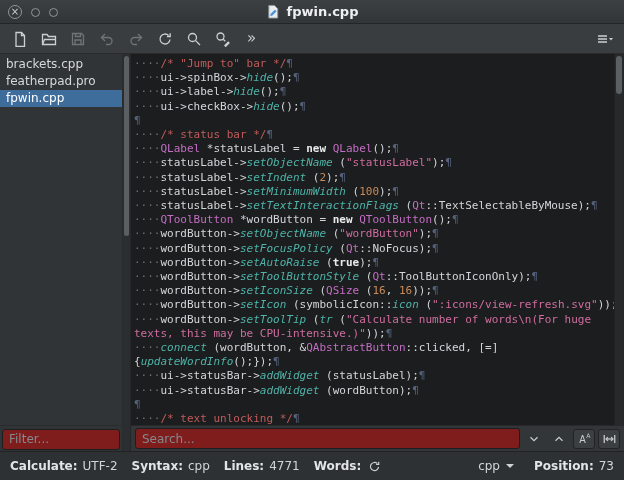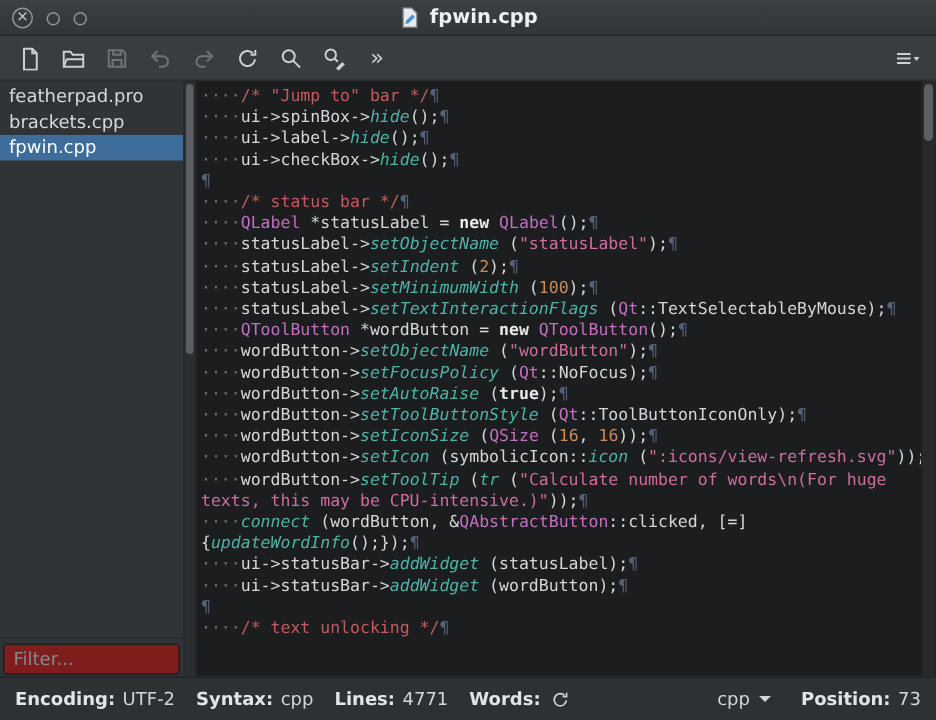--- a/index.html
+++ b/index.html
@@ -182,47 +182,73 @@
         <path d="M2 5h9M2 8h9M2 11h9"></path>
         <path d="M13 7h4l-2 2.6z" fill="currentColor" stroke="none"></path>
       </svg>
     </div>
   </div>
 
   <div class="main">
 
     <div class="sidebar">
       <div class="file-list">
+          <div class="file-item">brackets.cpp</div>
           <div class="file-item">featherpad.pro</div>
-          <div class="file-item">brackets.cpp</div>
           <div class="file-item selected">fpwin.cpp</div>
         </div>
       <div class="filter-row">
         <input type="text" placeholder="Filter..." style="">
       </div>
     </div>
 
     <div class="v-scroll">
       <div class="handle sb-handle"></div>
     </div>
 
     <div class="editor-col">
       <div class="editor-wrap">
         <div class="code"><div class="code-line"><span class="tok-w">····</span><span class="tok-c">/* "Jump to" bar */</span><span class="tok-p">¶</span></div><div class="code-line"><span class="tok-w">····</span><span class="tok-d">ui-&gt;spinBox-&gt;</span><span class="tok-f">hide</span><span class="tok-d">();</span><span class="tok-p">¶</span></div><div class="code-line"><span class="tok-w">····</span><span class="tok-d">ui-&gt;label-&gt;</span><span class="tok-f">hide</span><span class="tok-d">();</span><span class="tok-p">¶</span></div><div class="code-line"><span class="tok-w">····</span><span class="tok-d">ui-&gt;checkBox-&gt;</span><span class="tok-f">hide</span><span class="tok-d">();</span><span class="tok-p">¶</span></div><div class="code-line"><span class="tok-p">¶</span></div><div class="code-line"><span class="tok-w">····</span><span class="tok-c">/* status bar */</span><span class="tok-p">¶</span></div><div class="code-line"><span class="tok-w">····</span><span class="tok-t">QLabel</span><span class="tok-d"> *statusLabel = </span><span class="tok-k">new</span><span class="tok-d"> </span><span class="tok-t">QLabel</span><span class="tok-d">();</span><span class="tok-p">¶</span></div><div class="code-line"><span class="tok-w">····</span><span class="tok-d">statusLabel-&gt;</span><span class="tok-f">setObjectName</span><span class="tok-d"> (</span><span class="tok-s">"statusLabel"</span><span class="tok-d">);</span><span class="tok-p">¶</span></div><div class="code-line"><span class="tok-w">····</span><span class="tok-d">statusLabel-&gt;</span><span class="tok-f">setIndent</span><span class="tok-d"> (</span><span class="tok-n">2</span><span class="tok-d">);</span><span class="tok-p">¶</span></div><div class="code-line"><span class="tok-w">····</span><span class="tok-d">statusLabel-&gt;</span><span class="tok-f">setMinimumWidth</span><span class="tok-d"> (</span><span class="tok-n">100</span><span class="tok-d">);</span><span class="tok-p">¶</span></div><div class="code-line"><span class="tok-w">····</span><span class="tok-d">statusLabel-&gt;</span><span class="tok-f">setTextInteractionFlags</span><span class="tok-d"> (</span><span class="tok-t">Qt</span><span class="tok-d">::TextSelectableByMouse);</span><span class="tok-p">¶</span></div><div class="code-line"><span class="tok-w">····</span><span class="tok-t">QToolButton</span><span class="tok-d"> *wordButton = </span><span class="tok-k">new</span><span class="tok-d"> </span><span class="tok-t">QToolButton</span><span class="tok-d">();</span><span class="tok-p">¶</span></div><div class="code-line"><span class="tok-w">····</span><span class="tok-d">wordButton-&gt;</span><span class="tok-f">setObjectName</span><span class="tok-d"> (</span><span class="tok-s">"wordButton"</span><span class="tok-d">);</span><span class="tok-p">¶</span></div><div class="code-line"><span class="tok-w">····</span><span class="tok-d">wordButton-&gt;</span><span class="tok-f">setFocusPolicy</span><span class="tok-d"> (</span><span class="tok-t">Qt</span><span class="tok-d">::NoFocus);</span><span class="tok-p">¶</span></div><div class="code-line"><span class="tok-w">····</span><span class="tok-d">wordButton-&gt;</span><span class="tok-f">setAutoRaise</span><span class="tok-d"> (</span><span class="tok-k">true</span><span class="tok-d">);</span><span class="tok-p">¶</span></div><div class="code-line"><span class="tok-w">····</span><span class="tok-d">wordButton-&gt;</span><span class="tok-f">setToolButtonStyle</span><span class="tok-d"> (</span><span class="tok-t">Qt</span><span class="tok-d">::ToolButtonIconOnly);</span><span class="tok-p">¶</span></div><div class="code-line"><span class="tok-w">····</span><span class="tok-d">wordButton-&gt;</span><span class="tok-f">setIconSize</span><span class="tok-d"> (</span><span class="tok-t">QSize</span><span class="tok-d"> (</span><span class="tok-n">16</span><span class="tok-d">, </span><span class="tok-n">16</span><span class="tok-d">));</span><span class="tok-p">¶</span></div><div class="code-line"><span class="tok-w">····</span><span class="tok-d">wordButton-&gt;</span><span class="tok-f">setIcon</span><span class="tok-d"> (symbolicIcon::</span><span class="tok-f">icon</span><span class="tok-d"> (</span><span class="tok-s">":icons/view-refresh.svg"</span><span class="tok-d">));</span></div><div class="code-line"><span class="tok-w">····</span><span class="tok-d">wordButton-&gt;</span><span class="tok-f">setToolTip</span><span class="tok-d"> (</span><span class="tok-f">tr</span><span class="tok-d"> (</span><span class="tok-s">"Calculate number of words\n(For huge </span></div><div class="code-line"><span class="tok-s">texts, this may be CPU-intensive.)"</span><span class="tok-d">));</span><span class="tok-p">¶</span></div><div class="code-line"><span class="tok-w">····</span><span class="tok-f">connect</span><span class="tok-d"> (wordButton, &amp;</span><span class="tok-t">QAbstractButton</span><span class="tok-d">::clicked, [=]</span></div><div class="code-line"><span class="tok-d">{</span><span class="tok-f">updateWordInfo</span><span class="tok-d">();});</span><span class="tok-p">¶</span></div><div class="code-line"><span class="tok-w">····</span><span class="tok-d">ui-&gt;statusBar-&gt;</span><span class="tok-f">addWidget</span><span class="tok-d"> (statusLabel);</span><span class="tok-p">¶</span></div><div class="code-line"><span class="tok-w">····</span><span class="tok-d">ui-&gt;statusBar-&gt;</span><span class="tok-f">addWidget</span><span class="tok-d"> (wordButton);</span><span class="tok-p">¶</span></div><div class="code-line"><span class="tok-p">¶</span></div><div class="code-line"><span class="tok-w">····</span><span class="tok-c">/* text unlocking */</span><span class="tok-p">¶</span></div></div>
         <div class="v-scroll ed-scrollcol">
           <div class="handle ed-handle"></div>
         </div>
       </div>
 
+      <div class="search-row">
+        <input type="text" placeholder="Search..." style="">
+        <div class="sbtn">
+          <svg width="14" height="14" viewBox="0 0 16 16">
+            <path d="M4 6l4 4 4-4"></path>
+          </svg>
+        </div>
+        <div class="sbtn">
+          <svg width="14" height="14" viewBox="0 0 16 16">
+            <path d="M4 10l4-4 4 4"></path>
+          </svg>
+        </div>
+        <div class="sbtn boxed">
+          <svg width="15" height="14" viewBox="0 0 16 16">
+            <text x="2" y="12" font-size="11" fill="currentColor" stroke="none" font-family="DejaVu Sans, sans-serif">A</text>
+            <text x="10" y="7" font-size="7" fill="currentColor" stroke="none" font-family="DejaVu Sans, sans-serif">A</text>
+          </svg>
+        </div>
+        <div class="sbtn boxed">
+          <svg width="15" height="14" viewBox="0 0 16 16">
+            <path d="M2 3.5v9M14 3.5v9"></path>
+              <path d="M4.5 8h7"></path>
+            <path d="M9.8 5.8 12 8l-2.2 2.2M6.2 5.8 4 8l2.2 2.2"></path>
+          </svg>
+        </div>
+      </div>
     </div>
   </div>
 
   <div class="statusbar">
     <div class="sb-group">
-      <span class="sb-label">Encoding:</span>
+      <span class="sb-label">Calculate:</span>
       <span>UTF-2</span>
     </div>
     <div class="sb-group">
       <span class="sb-label">Syntax:</span>
       <span>cpp</span>
     </div>
     <div class="sb-group">
       <span class="sb-label">Lines:</span>
       <span>4771</span>
     </div>

